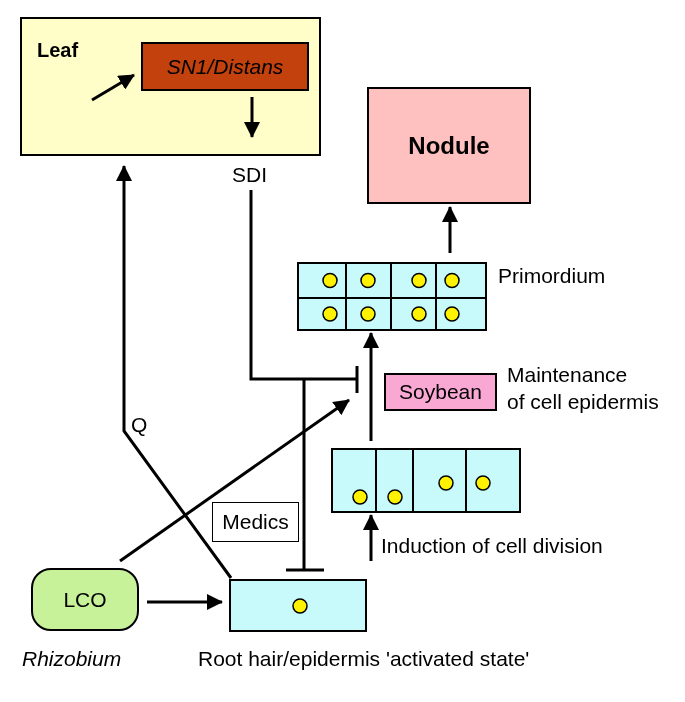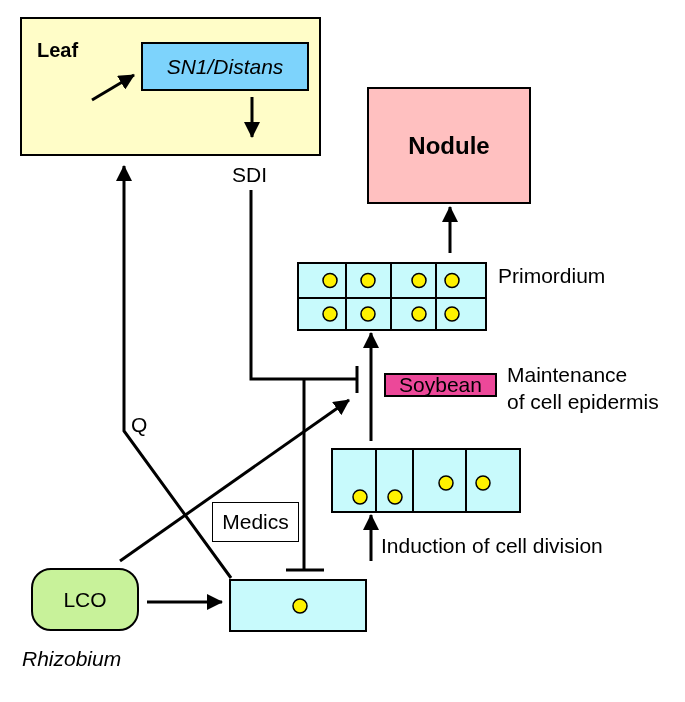--- a/index.html
+++ b/index.html
@@ -9,40 +9,41 @@
   .box{position:absolute;box-sizing:border-box;border:2px solid #000;display:flex;align-items:center;justify-content:center;white-space:nowrap;}
   .ital{font-style:italic;}
 </style>
 </head>
 <body>
 
 <div id="stage">
 
   <div class="box" id="leafbox" style="left: 20px; top: 17px; width: 301px; height: 139px; background: rgb(255, 253, 200);"></div>
   <div class="lbl" style="left:37px;top:40px;font-size:20px;font-weight:bold;">Leaf</div>
-  <div class="box ital" style="left:141px;top:42px;width:168px;height:49px;background:#7dd3fc;font-size:21px;">SN1/Distans</div>
+  <div class="box ital" style="left:141px;top:42px;width:168px;height:49px;background:#c2410c;font-size:21px;">SN1/Distans</div>
 
   <div class="lbl" style="left:232px;top:164px;font-size:21px;">SDI</div>
   <div class="lbl" style="left:131px;top:414px;font-size:21px;">Q</div>
 
   <div class="box" id="nodulebox" style="left: 367px; top: 87px; width: 164px; height: 117px; font-size: 24px; font-weight: bold; background: rgb(255, 192, 192); text-align: right;">Nodule</div>
 
   <div class="lbl" style="left:498px;top:265px;font-size:21px;">Primordium</div>
 
-  <div class="box" style="left:384px;top:373px;width:113px;height:24px;background:#ec4899;font-size:21px;">Soybean</div>
+  <div class="box" style="left:384px;top:373px;width:113px;height:38px;background:#f9a8d4;font-size:21px;">Soybean</div>
   <div class="lbl" style="left:507px;top:364px;font-size:21px;">Maintenance</div>
   <div class="lbl" style="left:507px;top:391px;font-size:21px;">of cell epidermis</div>
 
   <div class="lbl" style="left:381px;top:535px;font-size:21px;">Induction of cell division</div>
 
   <div class="box" style="left:212px;top:502px;width:87px;height:40px;background:#fff;font-size:21px;border-width:1.5px;">Medics</div>
 
   <div class="box" id="lcobox" style="left: 31px; top: 568px; width: 108px; height: 63px; border-radius: 20px; font-size: 21px; background: rgb(200, 242, 154);">LCO</div>
   <div class="lbl ital" style="left:22px;top:648px;font-size:21px;">Rhizobium</div>
 
+  <div class="lbl" style="left:198px;top:648px;font-size:21px;">Root hair/epidermis 'activated state'</div>
 
   <svg width="685" height="702" viewBox="0 0 685 702">
     <defs>
       <marker id="ah" markerWidth="10" markerHeight="10" refX="9" refY="5" orient="auto" markerUnits="userSpaceOnUse">
         <path d="M0,0 L10,5 L0,10 Z" fill="#000"></path>
       </marker>
       <marker id="ahL" markerWidth="16" markerHeight="16" refX="15" refY="8" orient="auto" markerUnits="userSpaceOnUse">
         <path d="M0,0 L16,8 L0,16 Z" fill="#000"></path>
       </marker>
     </defs>

